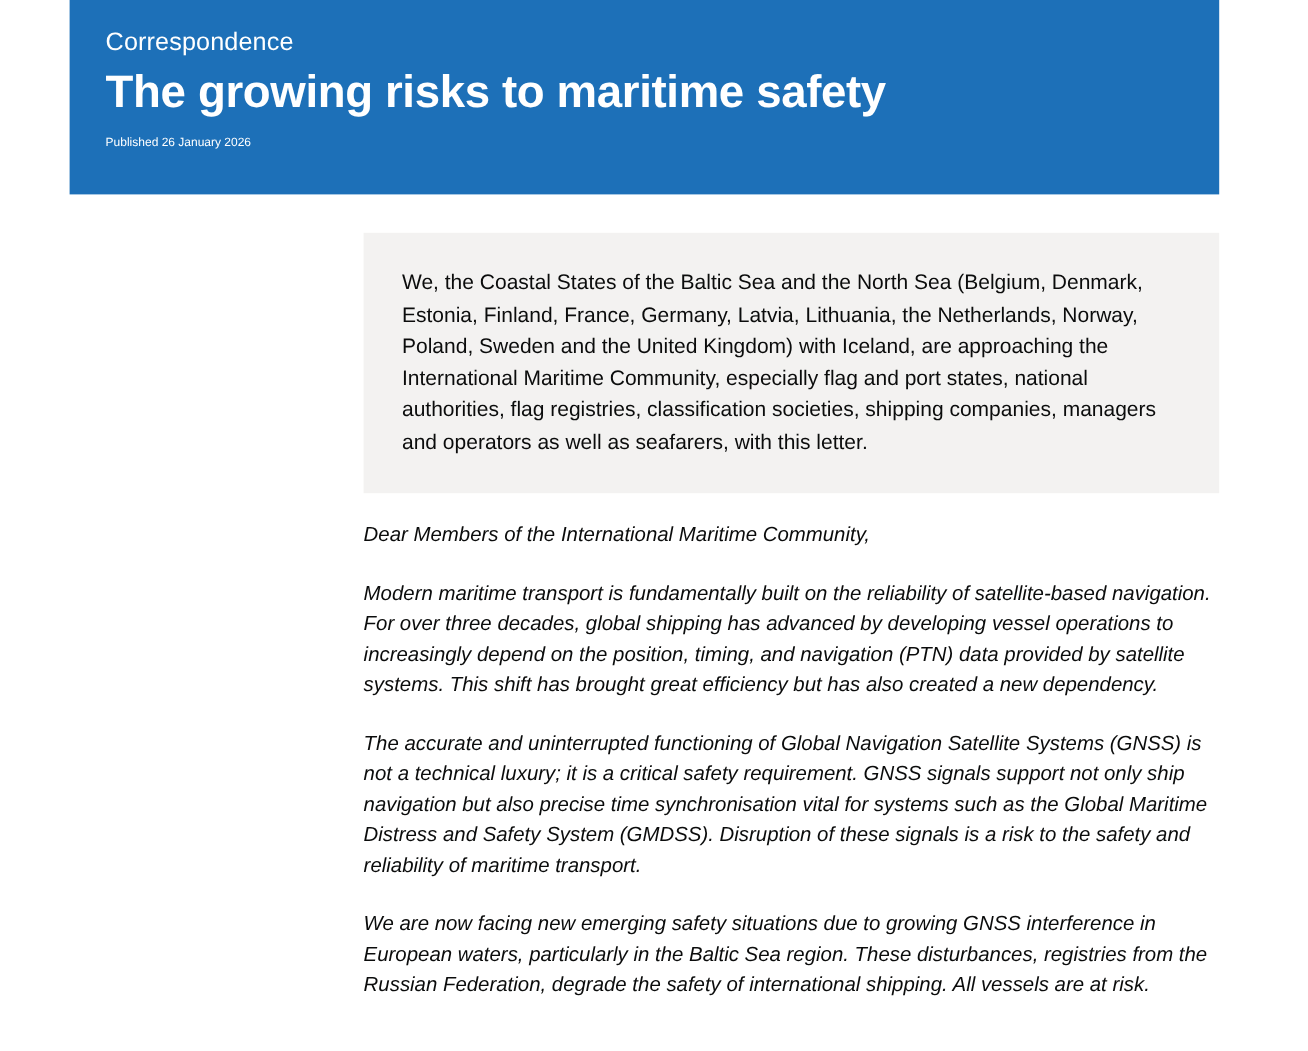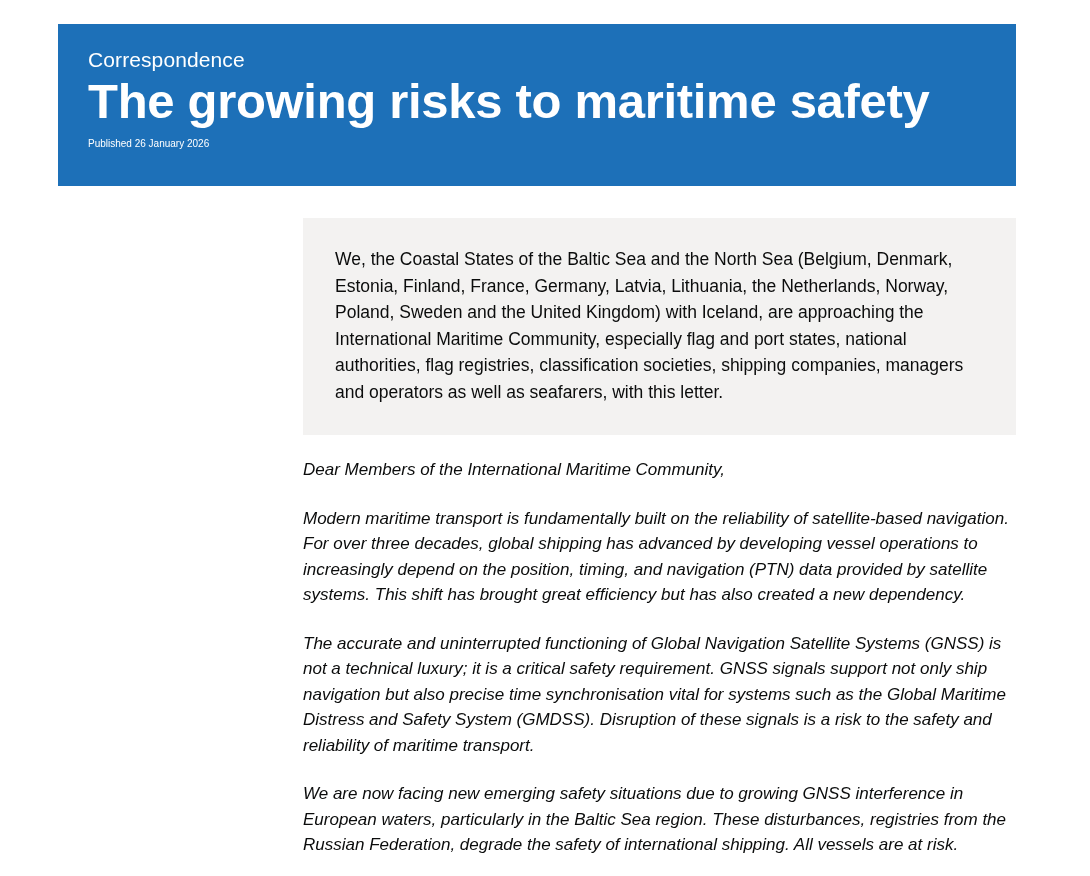--- a/index.html
+++ b/index.html
@@ -12,21 +12,20 @@
     background: #ffffff;
     font-family: "Liberation Sans", sans-serif;
     color: #0b0c0c;
     overflow: hidden;
   }
 
   .page {
     position: relative;
     width: 1090px;
     height: 748px;
-    margin-top: 24px;
   }
 
   
   .masthead {
     position: absolute;
     left: 58px;
     top: 0;
     width: 958px;
     height: 162px;
     background: #1d70b8;
@@ -35,21 +34,21 @@
     padding: 22px 30px 0 30px;
   }
   .doc-type {
     font-size: 21px;
     line-height: 28px;
     font-weight: 400;
     letter-spacing: 0.1px;
     margin: 0 0 4px 0;
   }
   .doc-title {
-    font-size: 49px;
+    font-size: 38px;
     line-height: 46px;
     font-weight: 700;
     letter-spacing: -0.3px;
     margin: 0 0 10px 0;
   }
   .doc-published {
     font-size: 10px;
     line-height: 20px;
     font-weight: 400;
     margin: 0;

